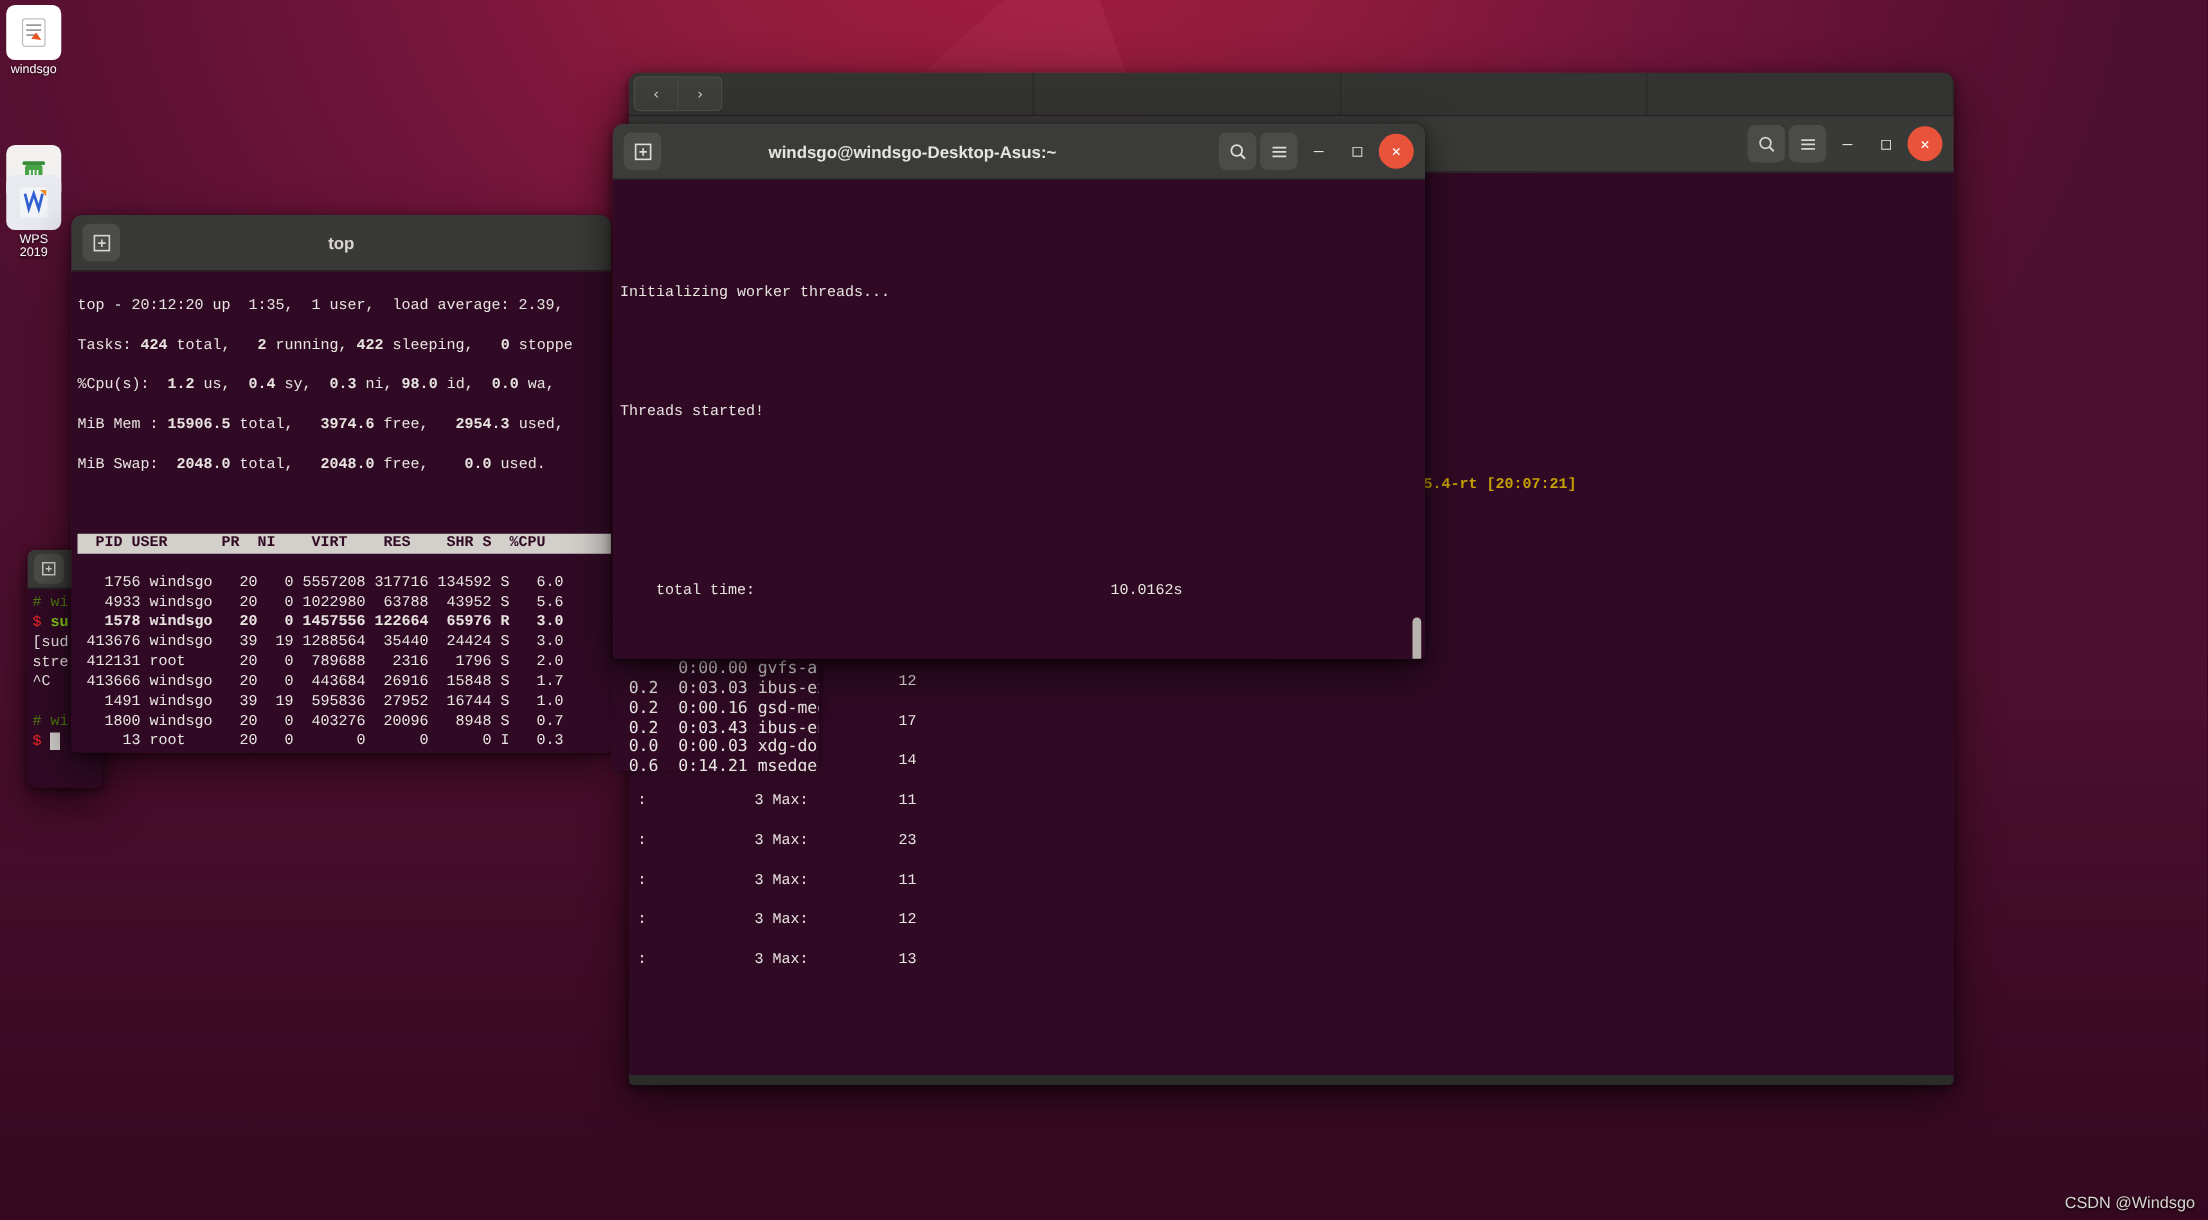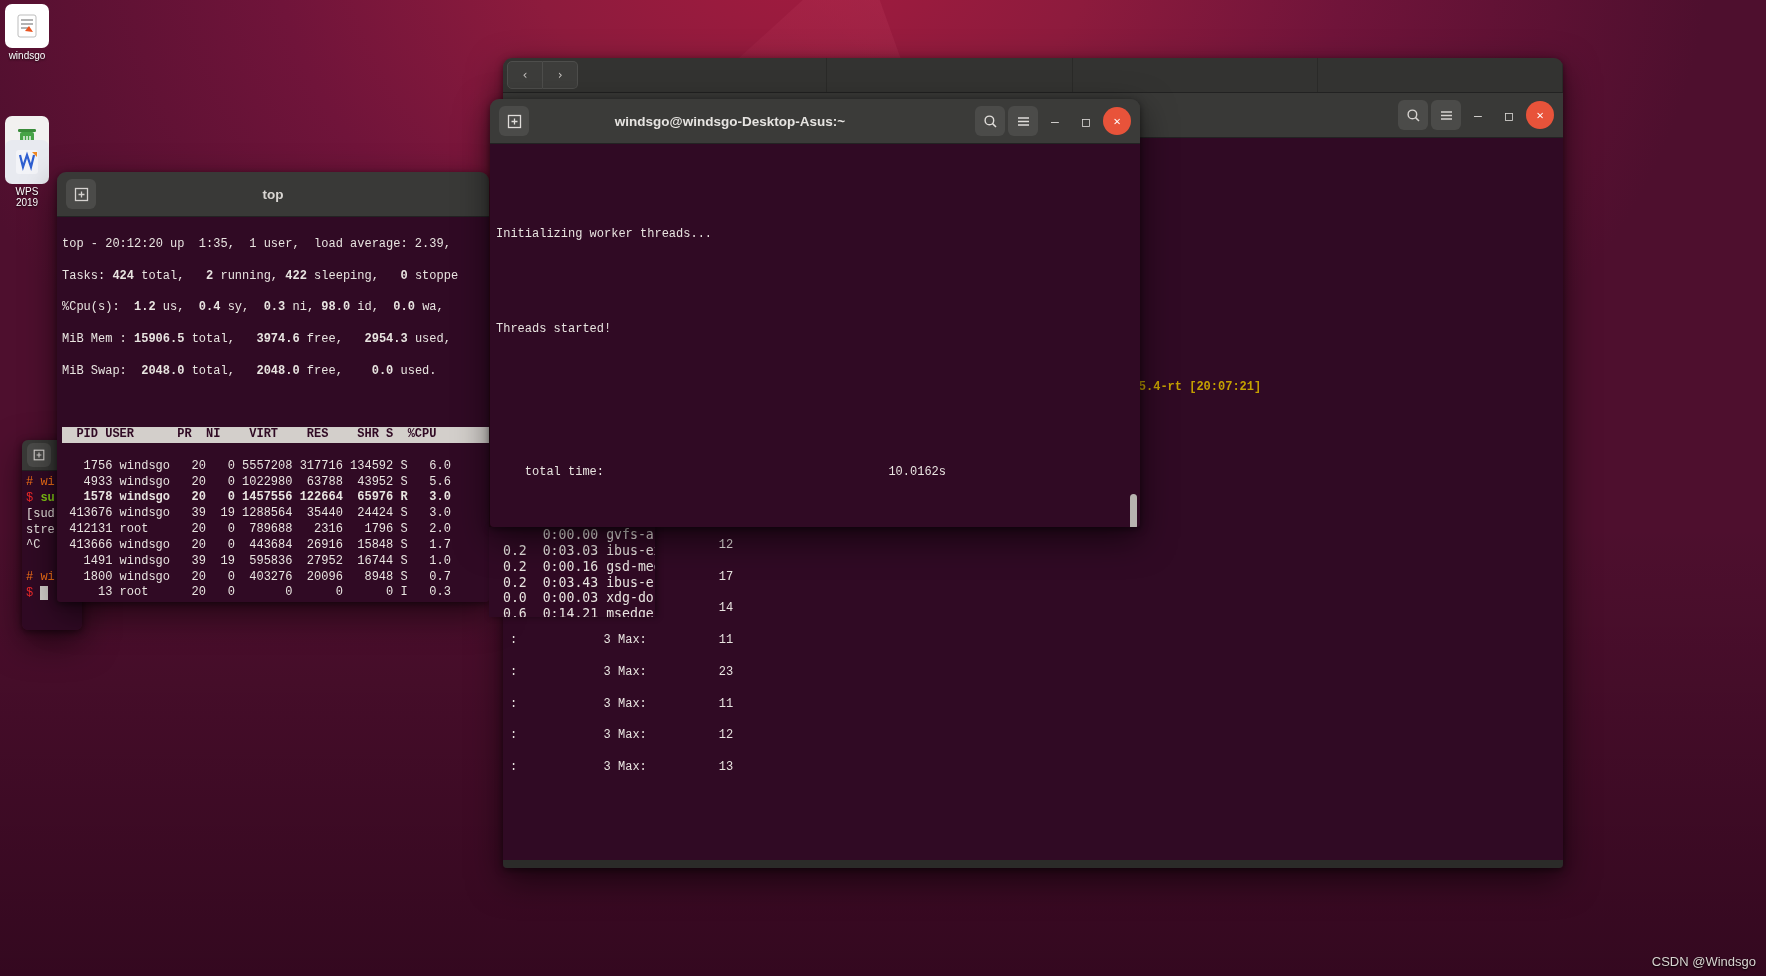--- a/index.html
+++ b/index.html
@@ -52,21 +52,21 @@
   .tb-title.dim{color:#b9b5b1;font-weight:normal;}
   .tb-right{margin-left:auto;display:flex;align-items:center;gap:3px;padding-right:9px;}
   .tb-icon{width:30px;height:30px;border-radius:6px;background:#4b4b49;
            display:flex;align-items:center;justify-content:center;color:#e3e1de;font-size:15px;}
   .tb-ctl{width:28px;height:28px;border-radius:50%;display:flex;align-items:center;
           justify-content:center;color:#e3e1de;font-size:13px;}
   .tb-ctl.close{background:#e8533a;color:#fff;font-weight:bold;font-size:12px;}
   .term-body{background:#300a24;color:#e8e4e0;font-size:12px;line-height:15.85px;
              white-space:pre;overflow:hidden;padding:4px 0 0 4px;
              font-family:Liberation Mono, monospace;}
-  .g{color:#f97316;} .gb{color:#84cc16;font-weight:bold;}
+  .g{color:#4d7c0f;} .gb{color:#84cc16;font-weight:bold;}
   .y{color:#c4a000;font-weight:bold;}
   .b{font-weight:bold;} .hdr{background:#d3cfcb;color:#300a24;}
   .red{color:#ef2929;}
   .cursor{background:#d3cfcb;color:#300a24;}
   
   .tabbar{height:34px;background:#333331;display:flex;align-items:stretch;
           border-bottom:1px solid #222;}
   .tab{flex:1;border-right:1px solid #2a2a28;}
   .navbtns{display:flex;align-items:center;gap:0;padding:0 4px;}
   .navbtn{width:34px;height:26px;border:1px solid #4e4e4c;display:flex;align-items:center;

